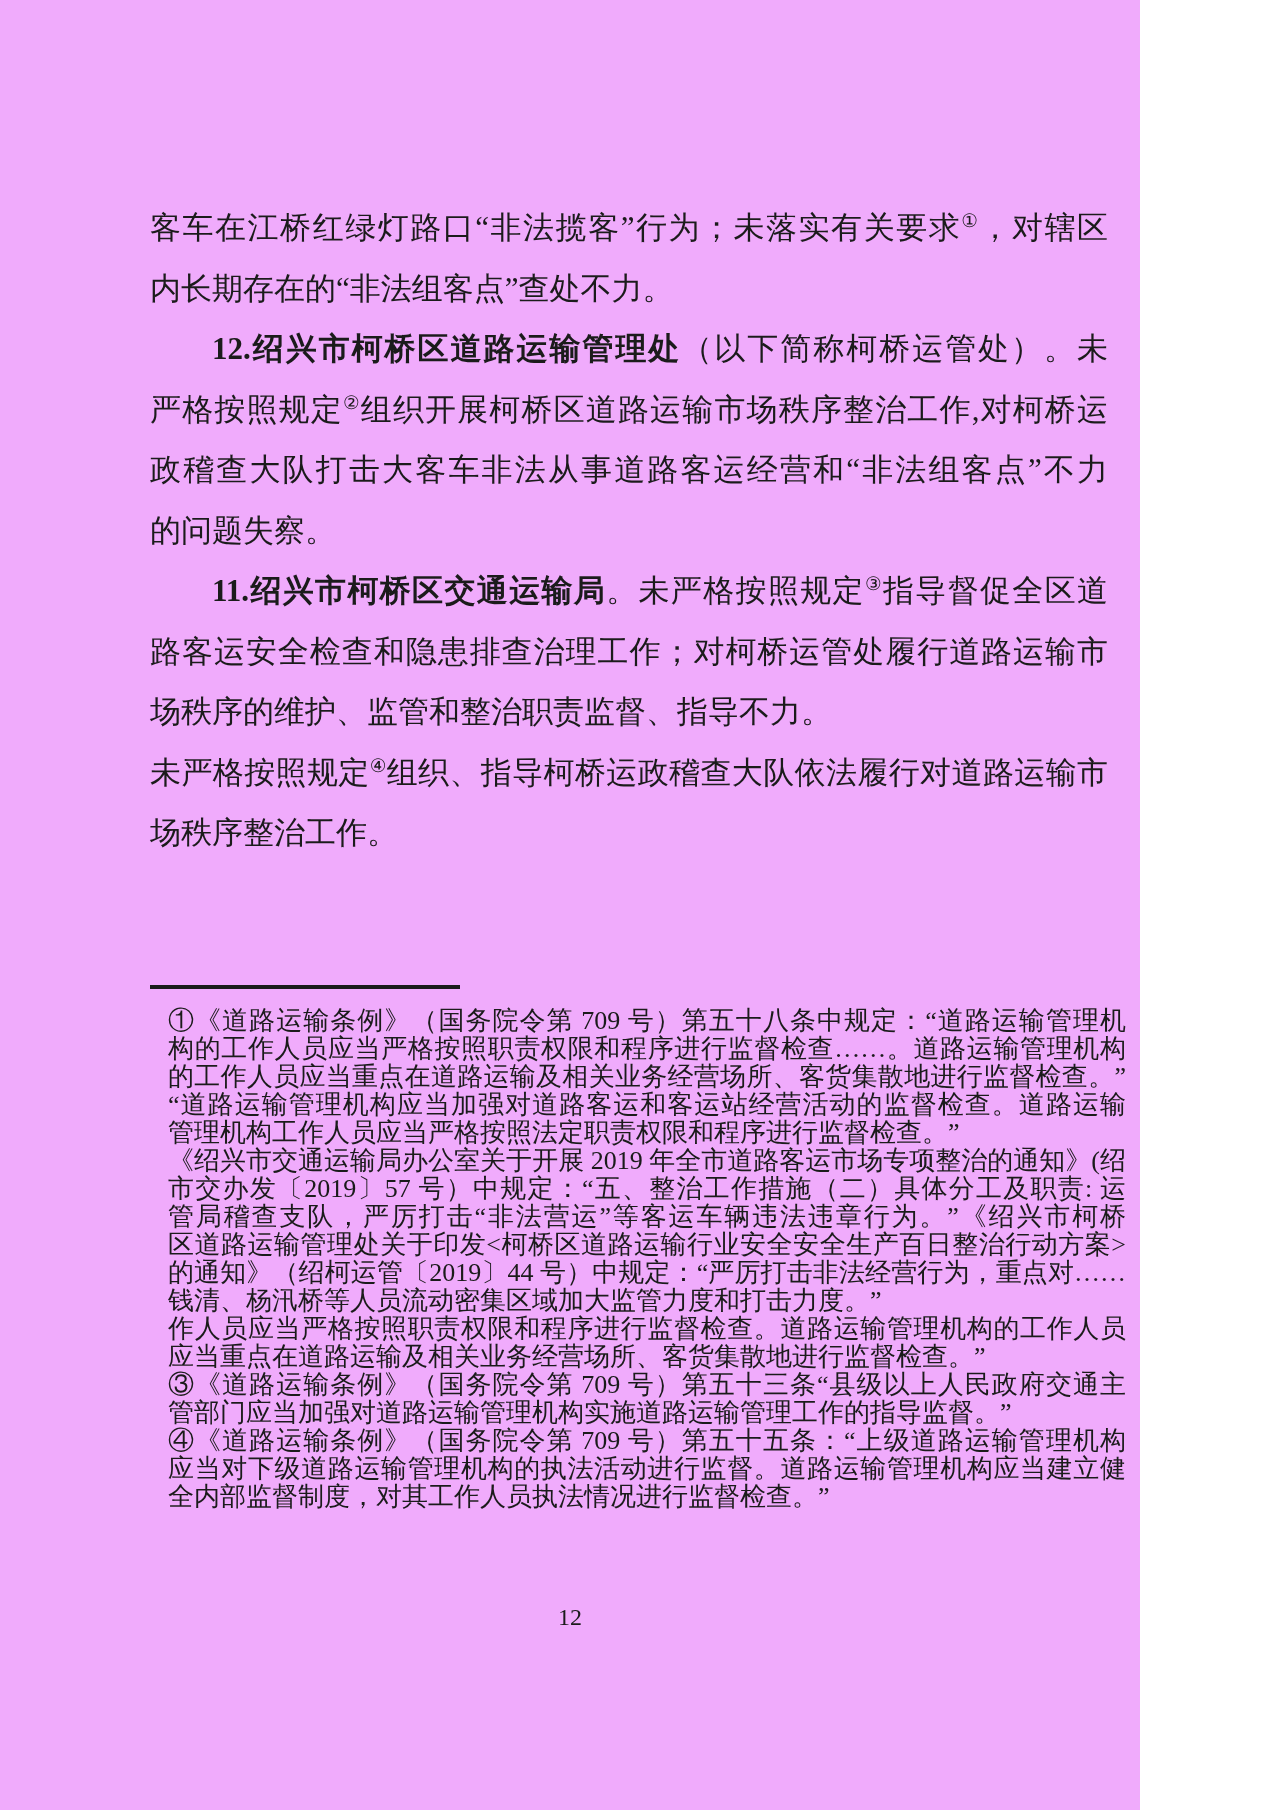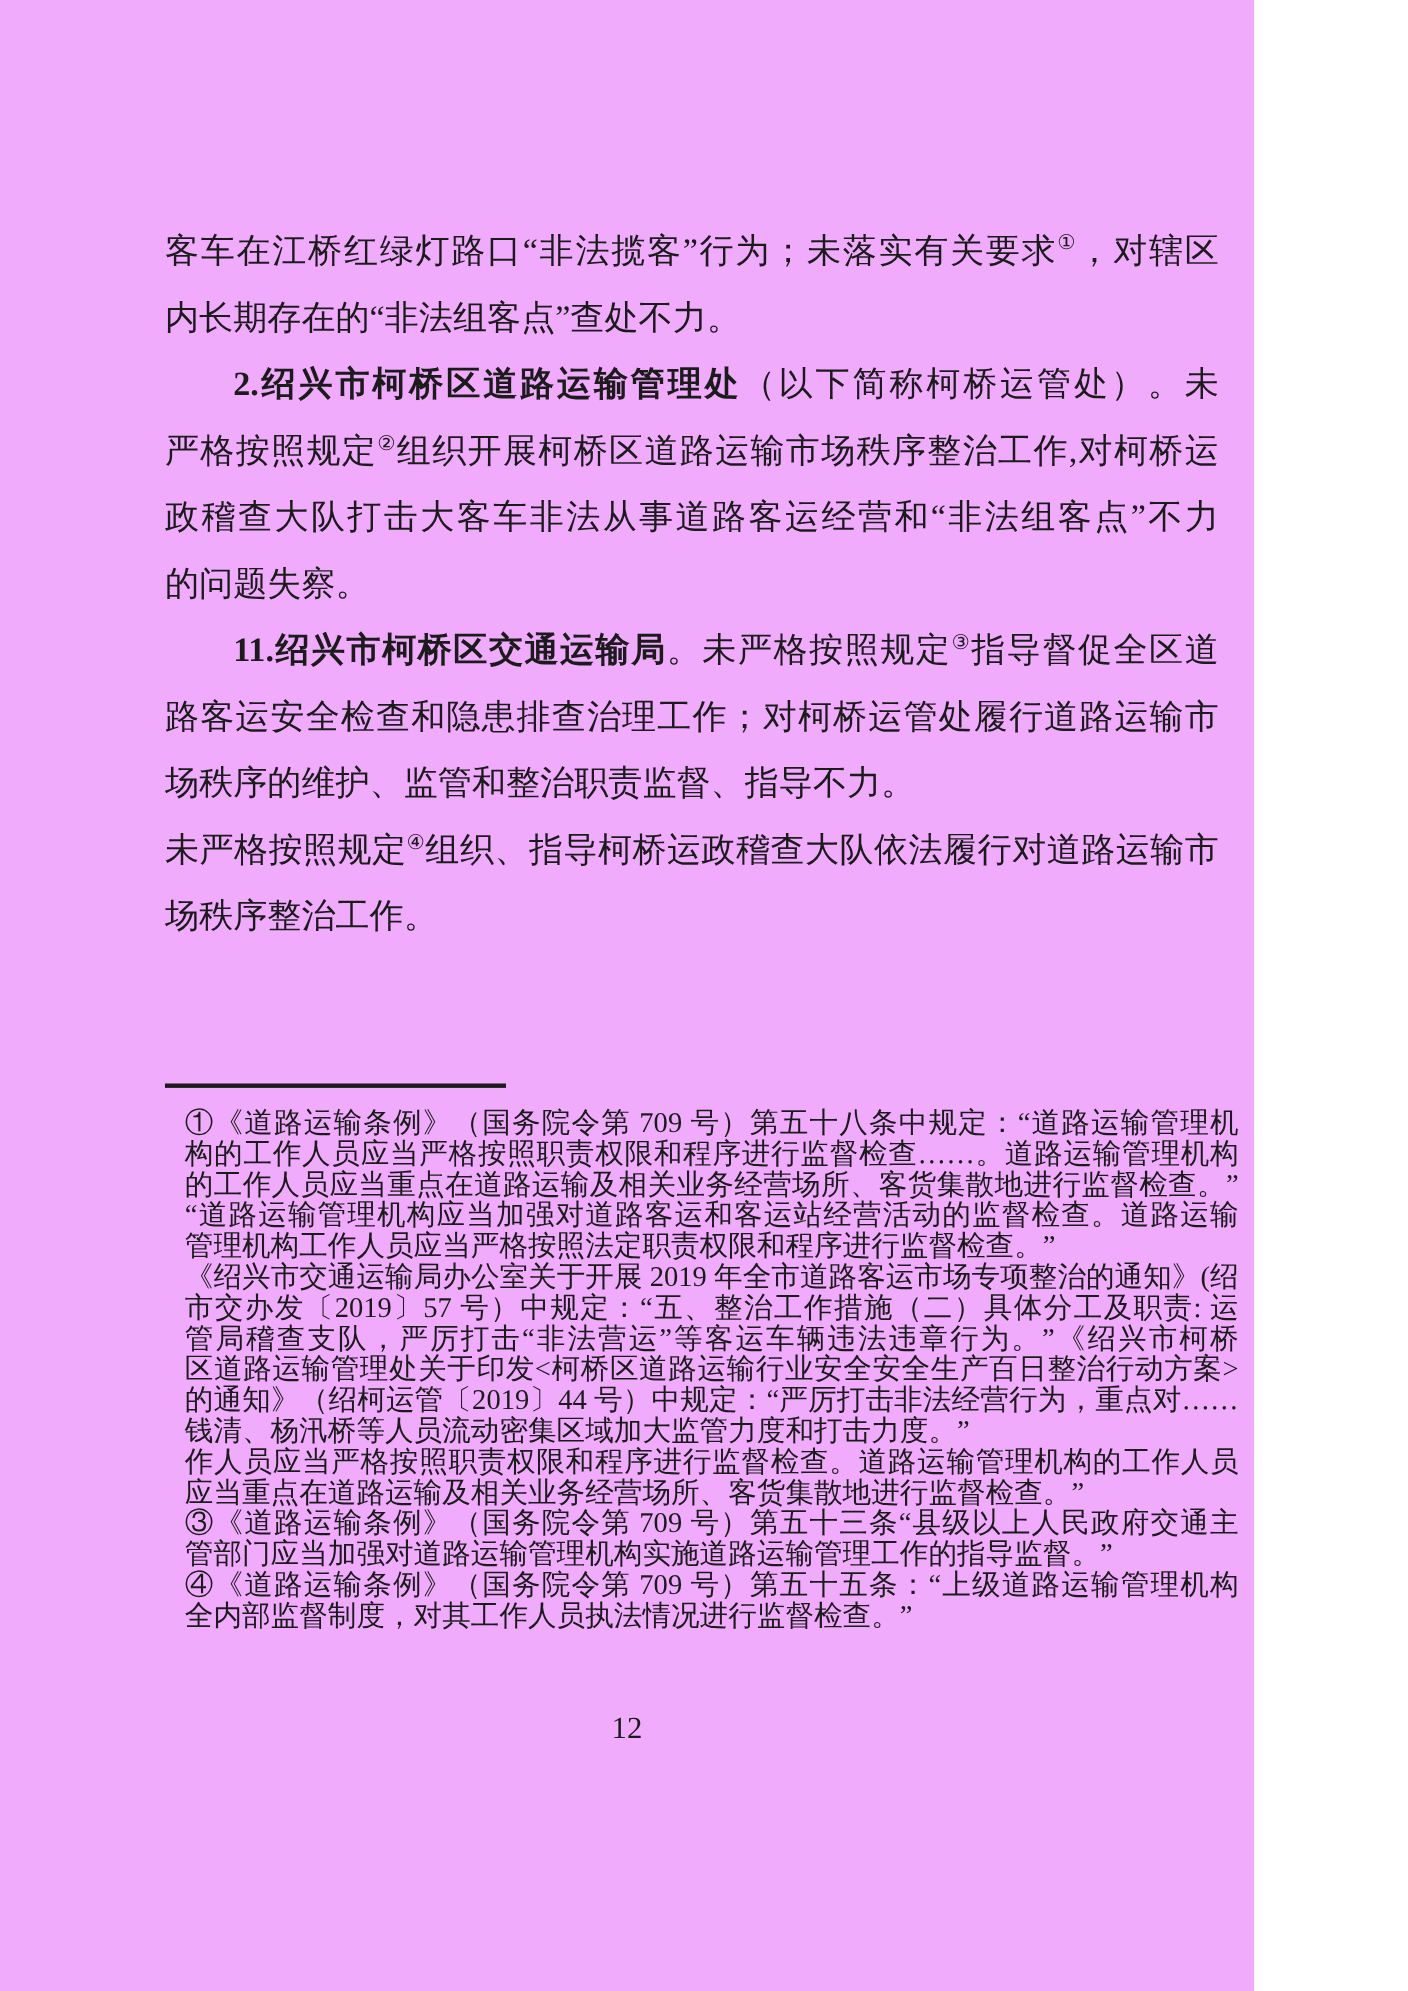--- a/index.html
+++ b/index.html
@@ -67,35 +67,35 @@
     text-align: justify;
   }
   .footnotes .fline.just {
     white-space: normal;
     text-align: justify;
     text-align-last: justify;
   }
   .page-number {
     position: absolute;
     left: 0;
-    top: 1556px;
+    top: 1604px;
     width: 100%;
     text-align: center;
-    font-size: 28px;
+    font-size: 24px;
     color: #1b1b1b;
   }
 </style>
 </head>
 <body>
 
 <div class="page">
   <div class="body-text">
       <div class="line just"><span>客车在江桥红绿灯路口“非法揽客”行为；未落实有关要求</span><sup>①</sup><span>，对辖区</span></div>
       <div class="line"><span>内长期存在的“非法组客点”查处不力。</span></div>
-      <div class="line just indent"><span class="bold">2.绍兴市柯桥区道路运输管理处</span><span>（以下简称柯桥运管处）。未</span></div>
+      <div class="line just indent"><span class="bold">12.绍兴市柯桥区道路运输管理处</span><span>（以下简称柯桥运管处）。未</span></div>
       <div class="line just"><span>严格按照规定</span><sup>②</sup><span>组织开展柯桥区道路运输市场秩序整治工作,对柯桥运</span></div>
       <div class="line just"><span>政稽查大队打击大客车非法从事道路客运经营和“非法组客点”不力</span></div>
       <div class="line"><span>的问题失察。</span></div>
       <div class="line just indent"><span class="bold">11.绍兴市柯桥区交通运输局</span><span>。未严格按照规定</span><sup>③</sup><span>指导督促全区道</span></div>
       <div class="line just"><span>路客运安全检查和隐患排查治理工作；对柯桥运管处履行道路运输市</span></div>
       <div class="line"><span>场秩序的维护、监管和整治职责监督、指导不力。</span></div>
       <div class="line just"><span>未严格按照规定</span><sup>④</sup><span>组织、指导柯桥运政稽查大队依法履行对道路运输市</span></div>
       <div class="line"><span>场秩序整治工作。</span></div>
     </div>
   <div class="footnote-separator"></div>
@@ -109,16 +109,17 @@
       <div class="fline just">市交办发〔2019〕57 号）中规定：“五、整治工作措施（二）具体分工及职责: 运</div>
       <div class="fline just">管局稽查支队，严厉打击“非法营运”等客运车辆违法违章行为。”《绍兴市柯桥</div>
       <div class="fline just">区道路运输管理处关于印发&lt;柯桥区道路运输行业安全安全生产百日整治行动方案&gt;</div>
       <div class="fline just">的通知》（绍柯运管〔2019〕44 号）中规定：“严厉打击非法经营行为，重点对……</div>
       <div class="fline">钱清、杨汛桥等人员流动密集区域加大监管力度和打击力度。”</div>
       <div class="fline just">作人员应当严格按照职责权限和程序进行监督检查。道路运输管理机构的工作人员</div>
       <div class="fline">应当重点在道路运输及相关业务经营场所、客货集散地进行监督检查。”</div>
       <div class="fline just">③《道路运输条例》（国务院令第 709 号）第五十三条“县级以上人民政府交通主</div>
       <div class="fline">管部门应当加强对道路运输管理机构实施道路运输管理工作的指导监督。”</div>
       <div class="fline just">④《道路运输条例》（国务院令第 709 号）第五十五条：“上级道路运输管理机构</div>
+      <div class="fline just">应当对下级道路运输管理机构的执法活动进行监督。道路运输管理机构应当建立健</div>
       <div class="fline">全内部监督制度，对其工作人员执法情况进行监督检查。”</div>
     </div>
   <div class="page-number">12</div>
 </div>
 
 </body></html>

